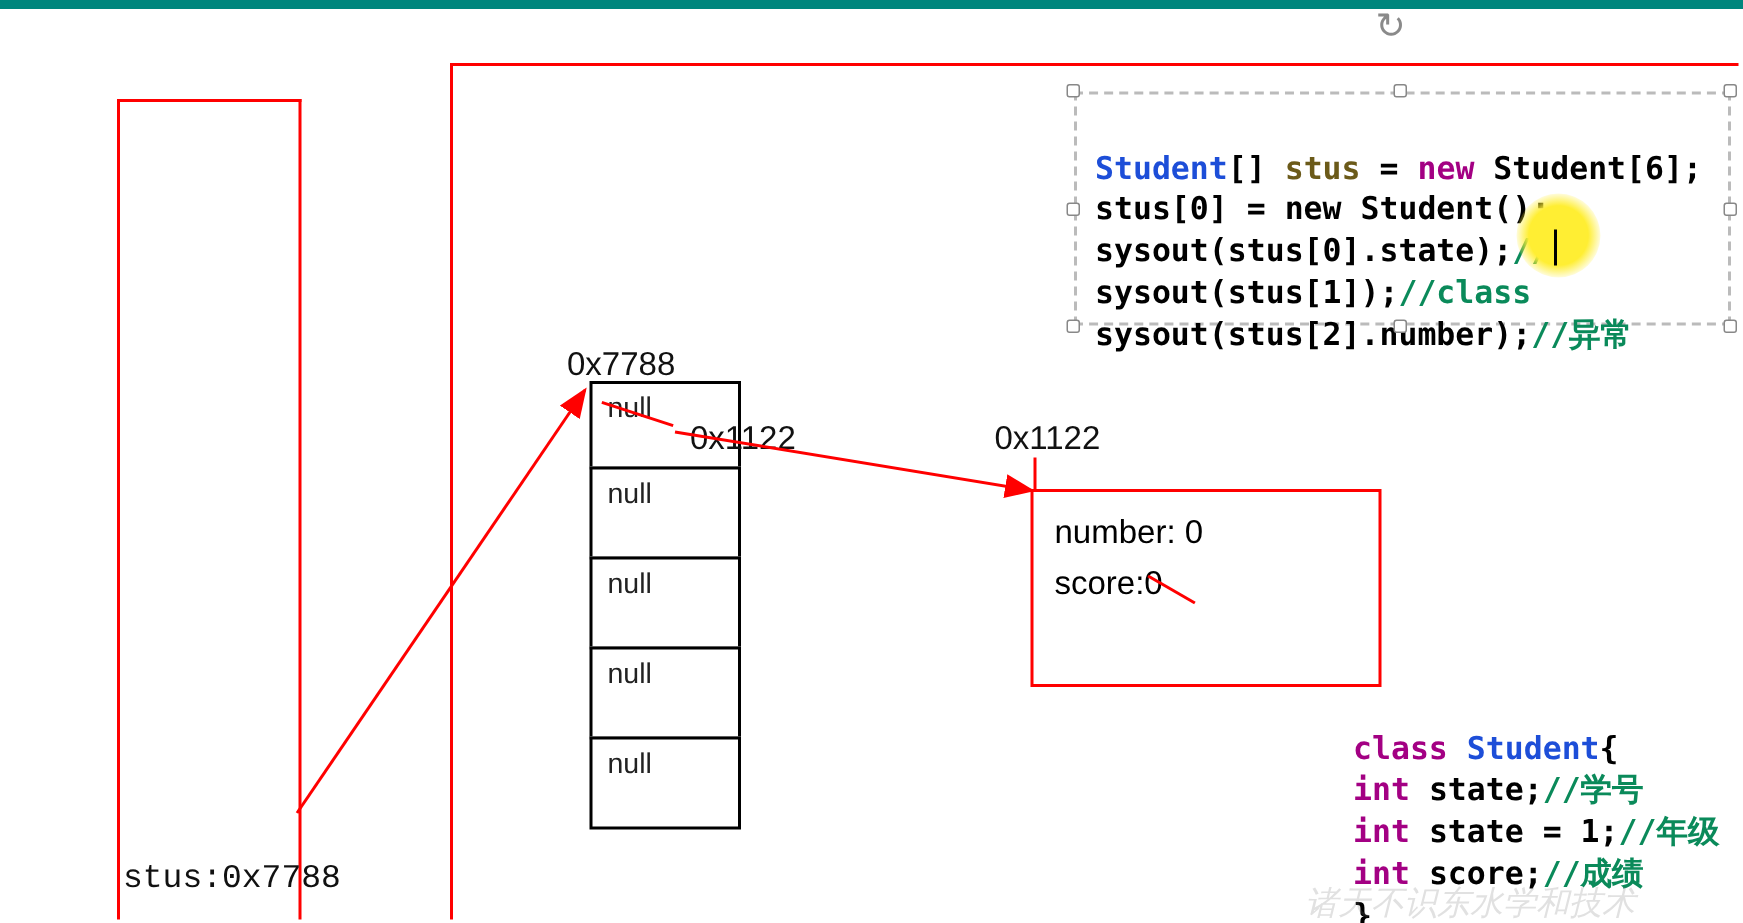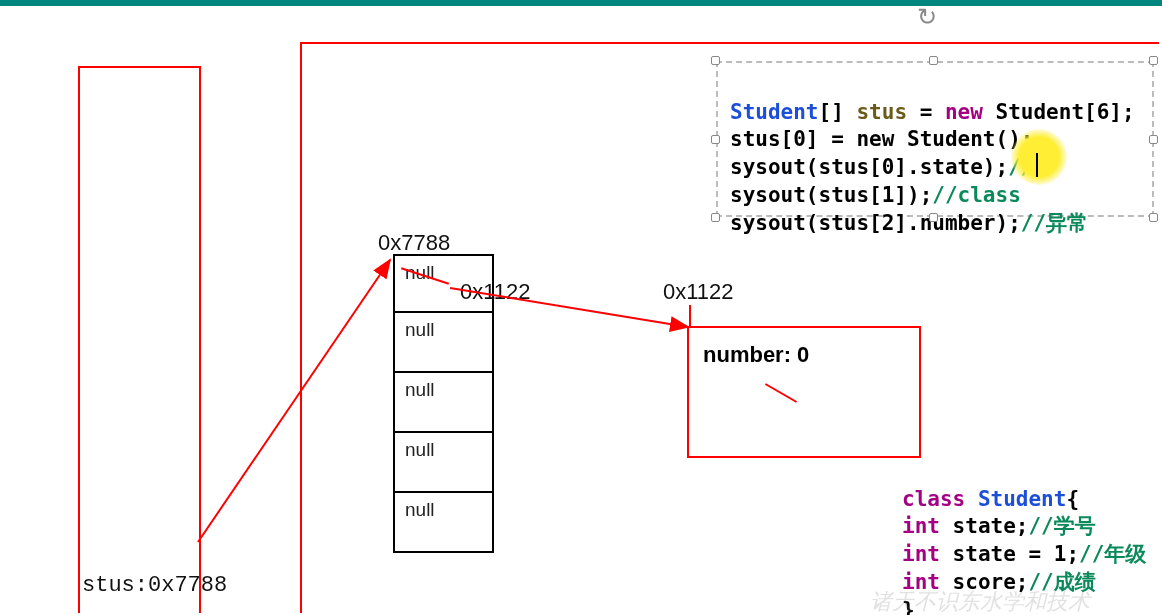--- a/index.html
+++ b/index.html
@@ -100,21 +100,20 @@
     background: #000;
   }
   .strike {
     position: absolute;
     height: 2px;
     background: #ff0000;
   }
   .objline {
     font-size: 22px;
     line-height: 1.55;
-    font-weight: bold;
   }
 </style>
 </head>
 <body>
 
 <div class="topbar"></div>
 
 <span class="refresh-icon" style="left:917px; top:3px;">↻</span>
 
 <div class="box" style="left:300px; top:42px; width:859px; height:571px; border-bottom:0; border-right:0;"></div>
@@ -130,20 +129,21 @@
 <div class="array-cell" style="left:393px; top:371px; width:101px; height:62px;">null</div>
 <div class="array-cell" style="left:393px; top:431px; width:101px; height:62px;">null</div>
 <div class="array-cell" style="left:393px; top:491px; width:101px; height:62px;">null</div>
 
 <div class="label" style="left:460px; top:279px;">0x1122</div>
 
 <div class="label" style="left:663px; top:279px;">0x1122</div>
 
 <div class="box" style="left:687px; top:326px; width:234px; height:132px; padding:10px 14px;">
   <div class="objline">number: 0</div>
+  <div class="objline">score:0</div>
 </div>
 
 <div class="code-box" style="left:716px; top:61px; width:438px; height:156px;">
 <span class="ty">Student</span><span>[] </span><span class="var">stus</span><span> = </span><span class="kw">new</span><span> Student[6];</span>
 <span>stus[0] = new Student();</span>
 <span>sysout(stus[0].state);</span><span class="com">//1</span>
 <span>sysout(stus[1]);</span><span class="com">//class</span>
 <span>sysout(stus[2].number);</span><span class="com">//异常</span></div>
 
 <div class="handle" style="left:711px; top:56px;"></div>

